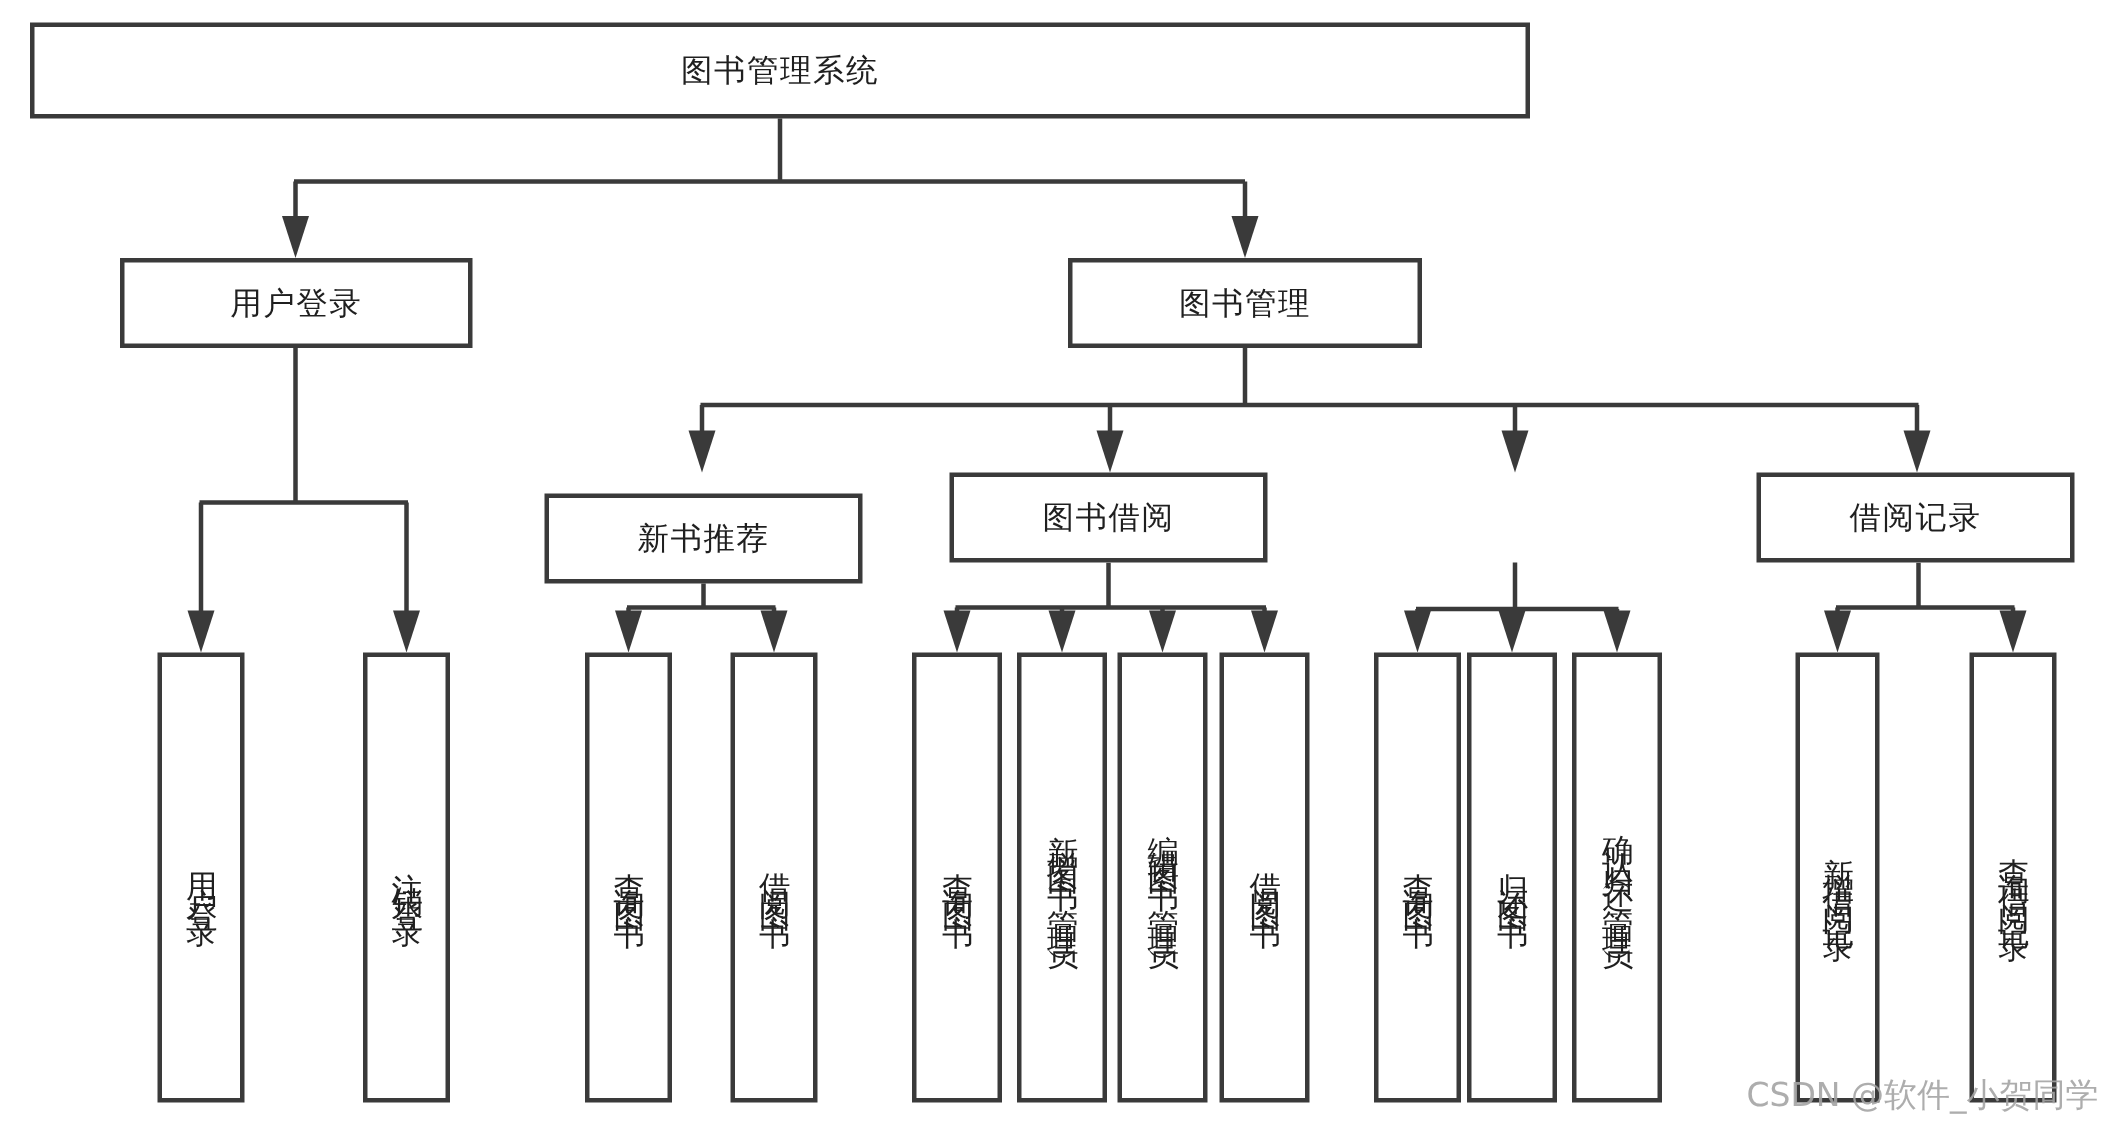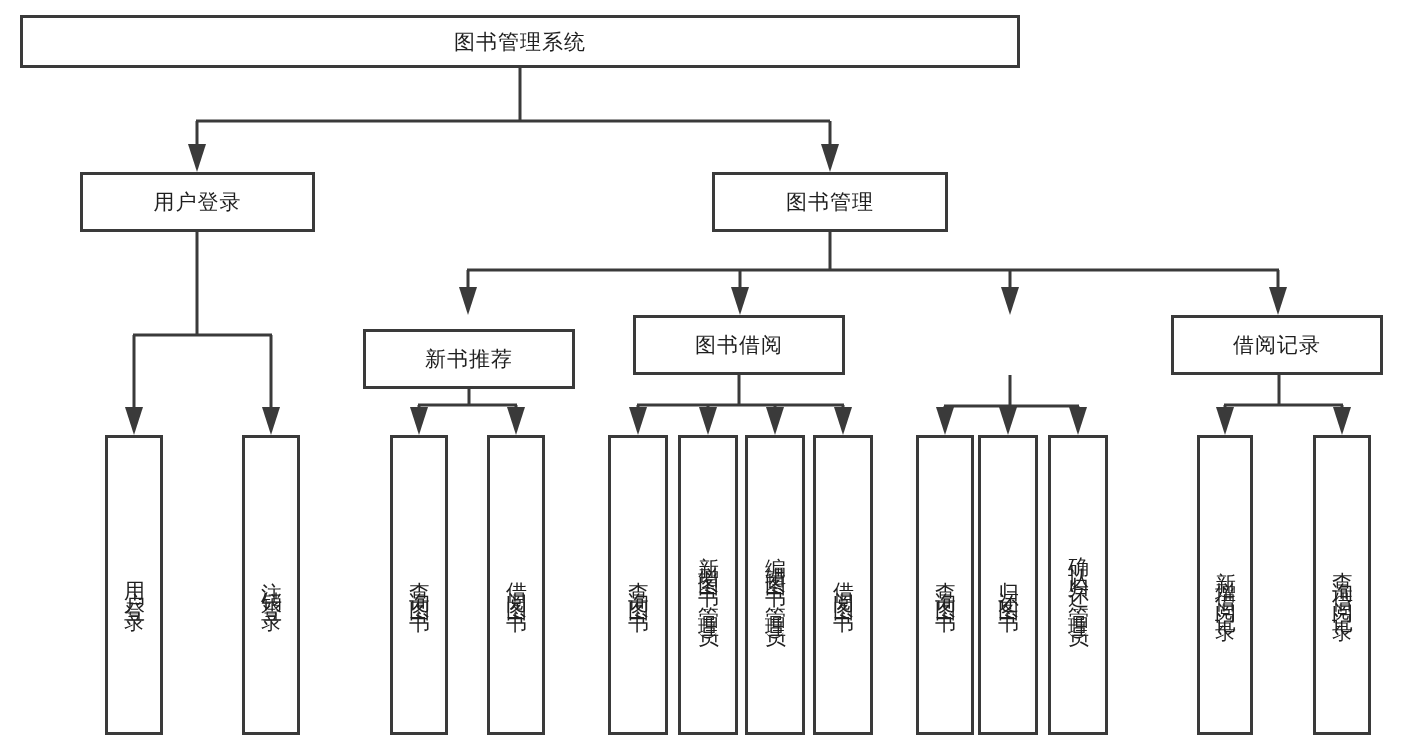--- a/index.html
+++ b/index.html
@@ -49,21 +49,21 @@
     position: absolute;
     right: 6px;
     bottom: 2px;
     font-size: 22px;
     color: rgba(164, 164, 164, 0.9);
     z-index: 3;
     white-space: nowrap;
   }
 
   
-  #n-root            { left: 20px;   top: 15px;  width: 1000px; height: 53px; }
+  #n-root            { left: 20px;   top: 15px;  width: 1000px; height: 64px; }
   #n-user-login      { left: 80px;   top: 172px; width: 235px;  height: 60px; }
   #n-book-mgmt       { left: 712px;  top: 172px; width: 236px;  height: 60px; justify-content: center; }
   #n-new-book-rec    { left: 363px;  top: 329px; width: 212px;  height: 60px; }
   #n-book-borrow     { left: 633px;  top: 315px; width: 212px;  height: 60px; text-align: center; }
   #n-current-borrow  { left: 903px;  top: 315px; width: 215px;  height: 60px; }
   #n-borrow-records  { left: 1171px; top: 315px; width: 212px;  height: 60px; }
 
   .leaf { top: 435px; height: 300px; }
   #l-user-login      { left: 105px;  width: 58px; }
   #l-logout          { left: 242px;  width: 58px; }
@@ -181,13 +181,14 @@
   <div class="node leaf" id="l-confirm-return">
     <span>确认归还（管理员）</span>
   </div>
   <div class="node leaf" id="l-add-record">
     <span>新增借阅记录</span>
   </div>
   <div class="node leaf" id="l-query-record">
     <span>查询借阅记录</span>
   </div>
 
+  <div id="watermark">CSDN @软件_小贺同学</div>
 </div>
 
 </body></html>

